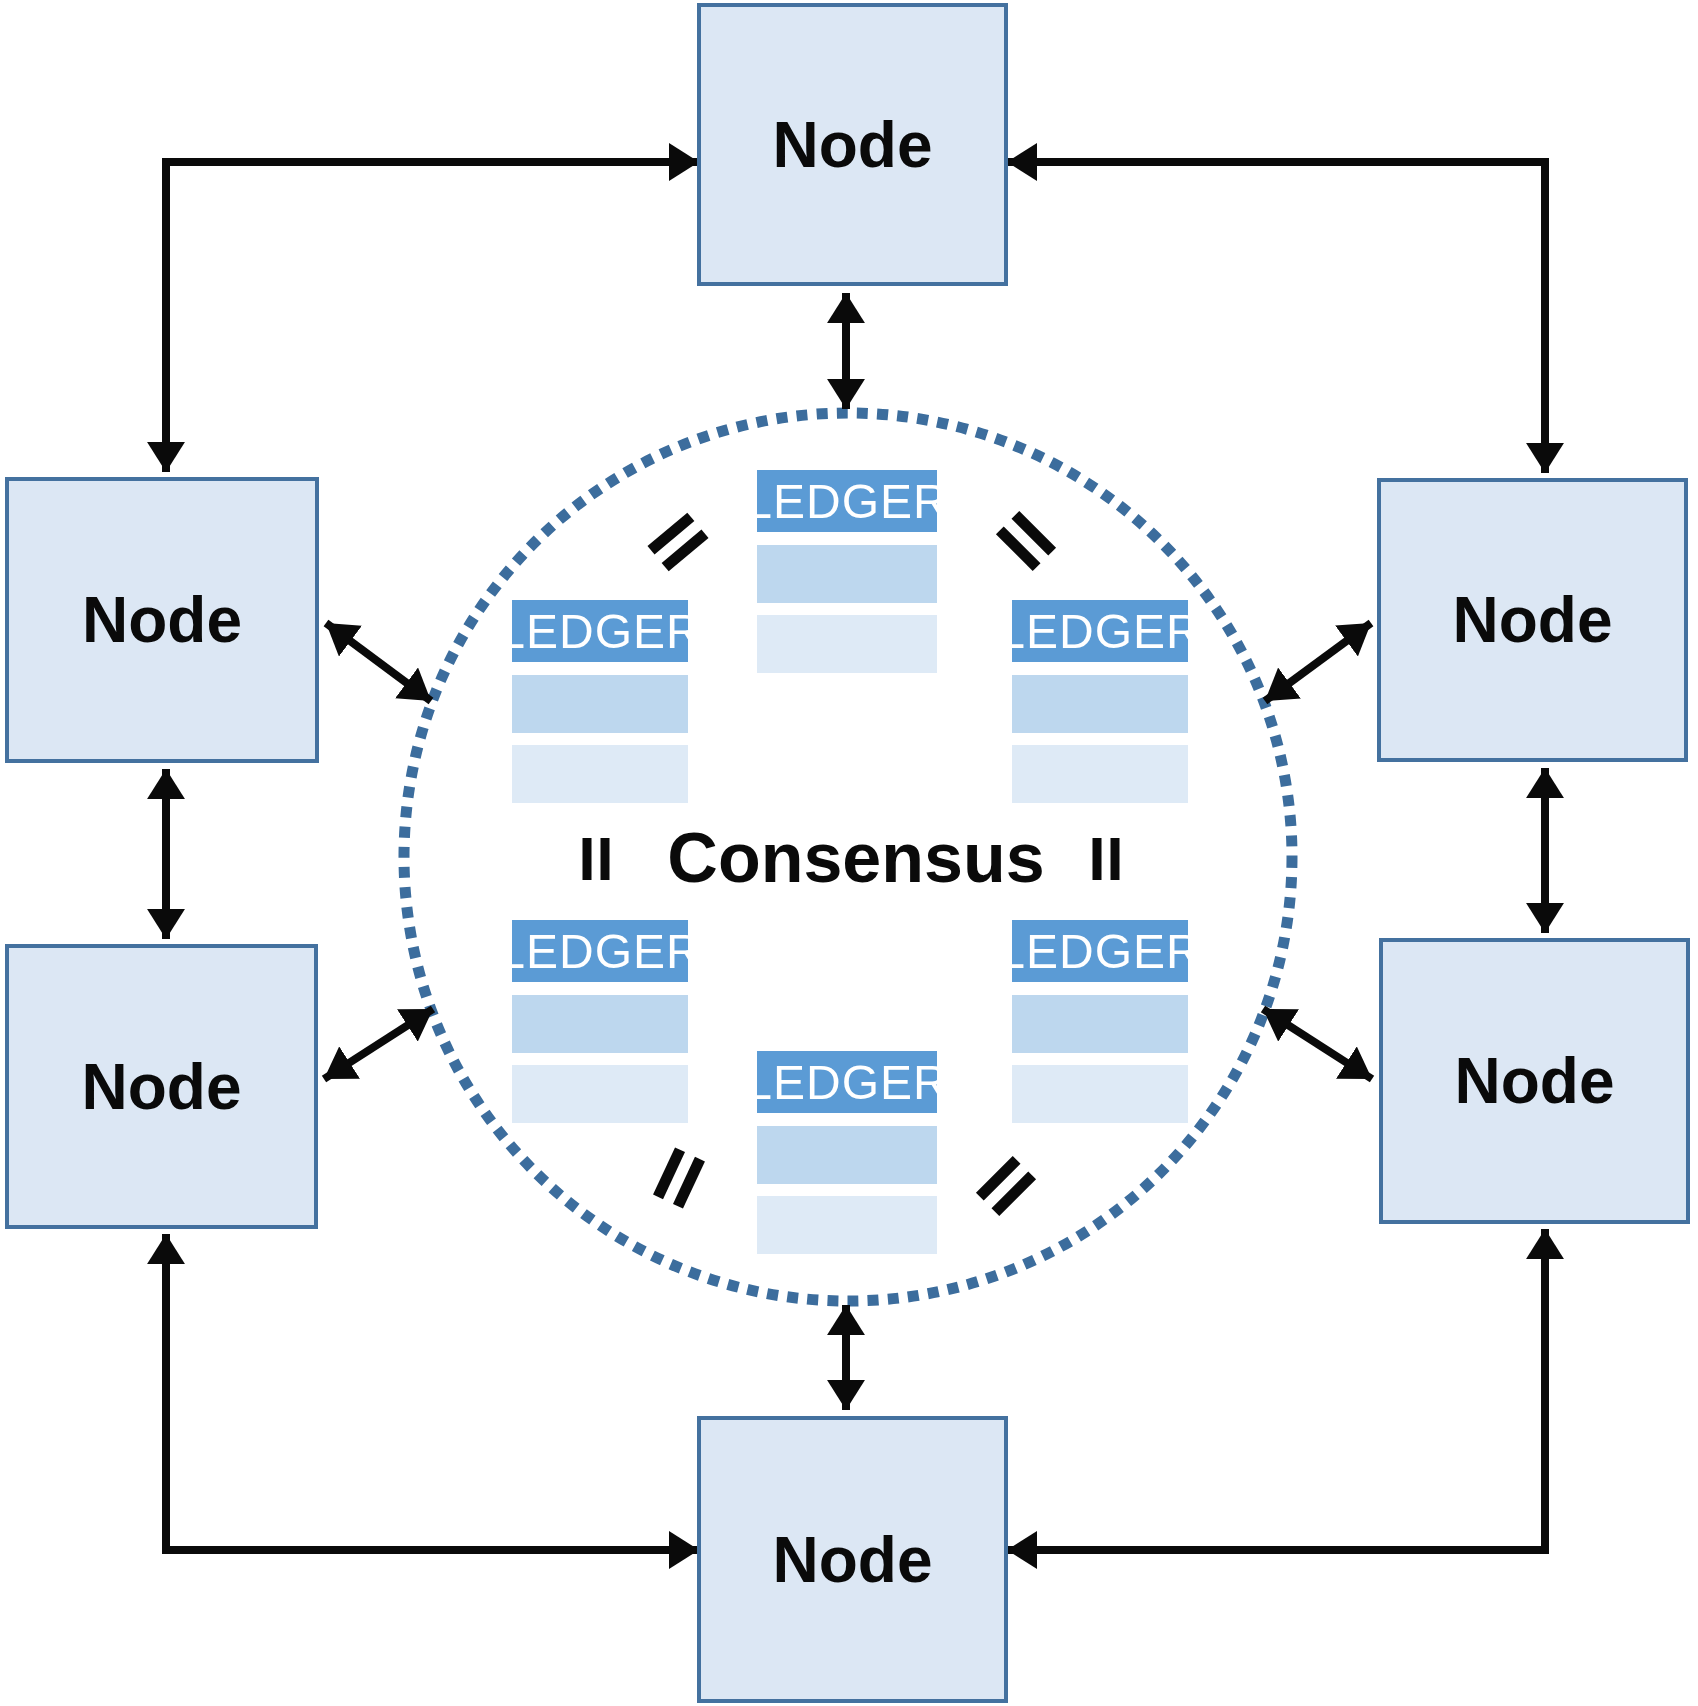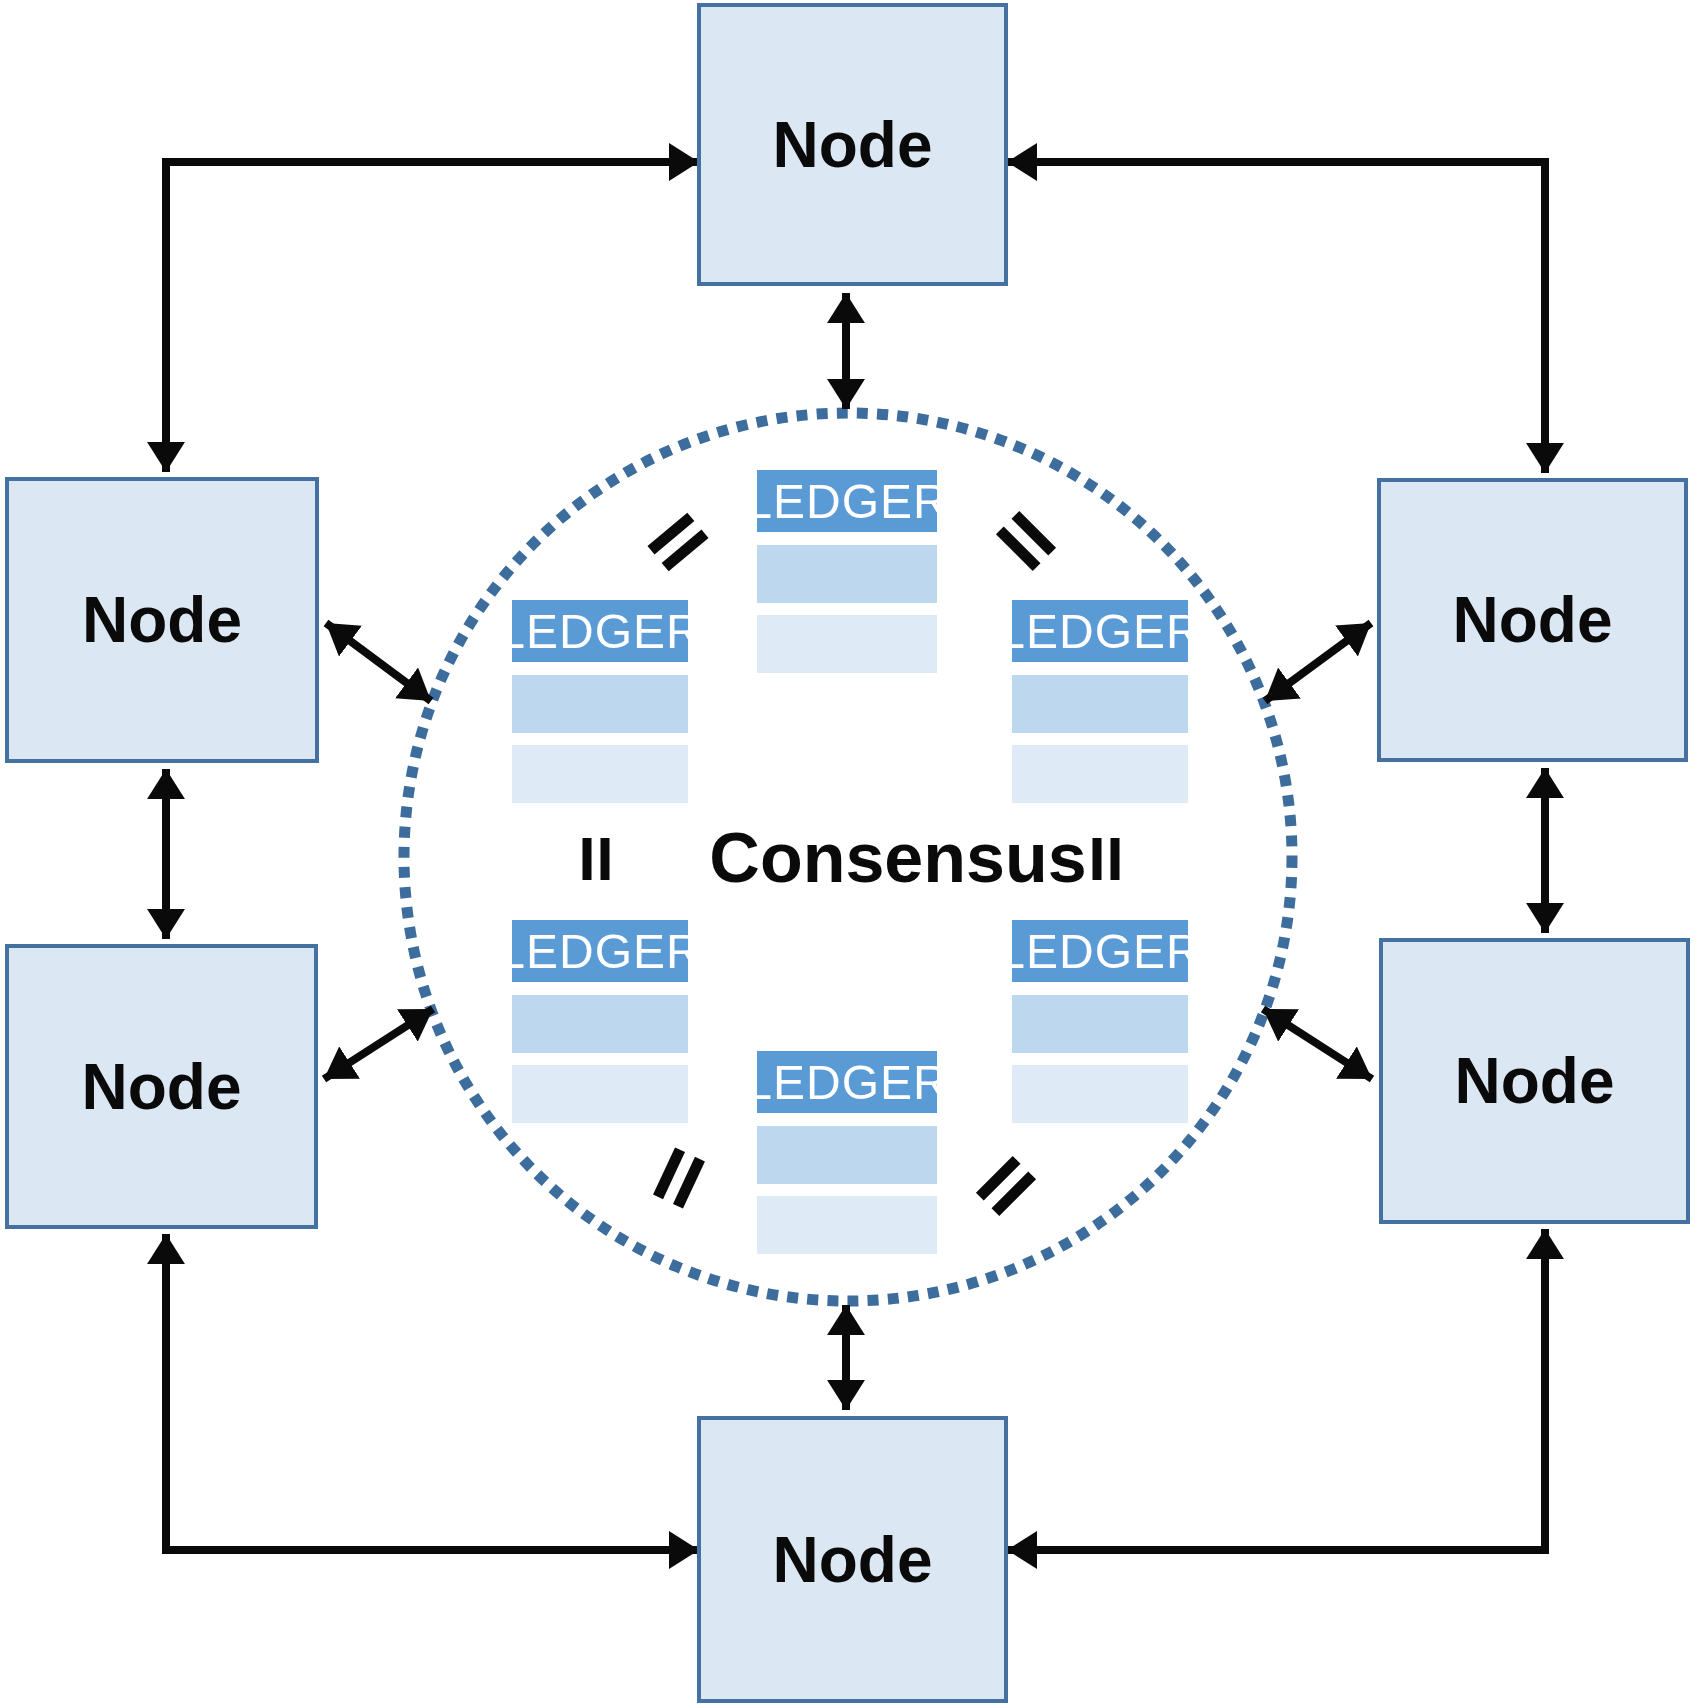--- a/index.html
+++ b/index.html
@@ -53,21 +53,21 @@
   .eq.small{gap:9px;}
   .eq.small .bar{width:42px;height:9px;}
   .eq-top-left{left:678px;top:542px;transform:translate(-50%,-50%) rotate(-40deg);}
   .eq-top-right{left:1026px;top:541px;transform:translate(-50%,-50%) rotate(45deg);}
   .eq-bottom-left{left:679px;top:1178px;transform:translate(-50%,-50%) rotate(-65deg);}
   .eq-bottom-right{left:1006px;top:1186px;transform:translate(-50%,-50%) rotate(-45deg);}
   .eq-mid-left{left:596px;top:859px;transform:translate(-50%,-50%) rotate(90deg);}
   .eq-mid-right{left:1106px;top:859px;transform:translate(-50%,-50%) rotate(90deg);}
 
   #consensus-label{
-    position:absolute;left:898px;top:858px;transform:translate(-50%,-50%);
+    position:absolute;left:856px;top:858px;transform:translate(-50%,-50%);
     font-size:70px;font-weight:bold;color:var(--text);white-space:nowrap;
   }
 </style>
 </head>
 <body>
 
 <div id="canvas">
 
   <svg id="connector-layer" viewBox="0 0 1698 1706" xmlns="http://www.w3.org/2000/svg">
     <defs>

